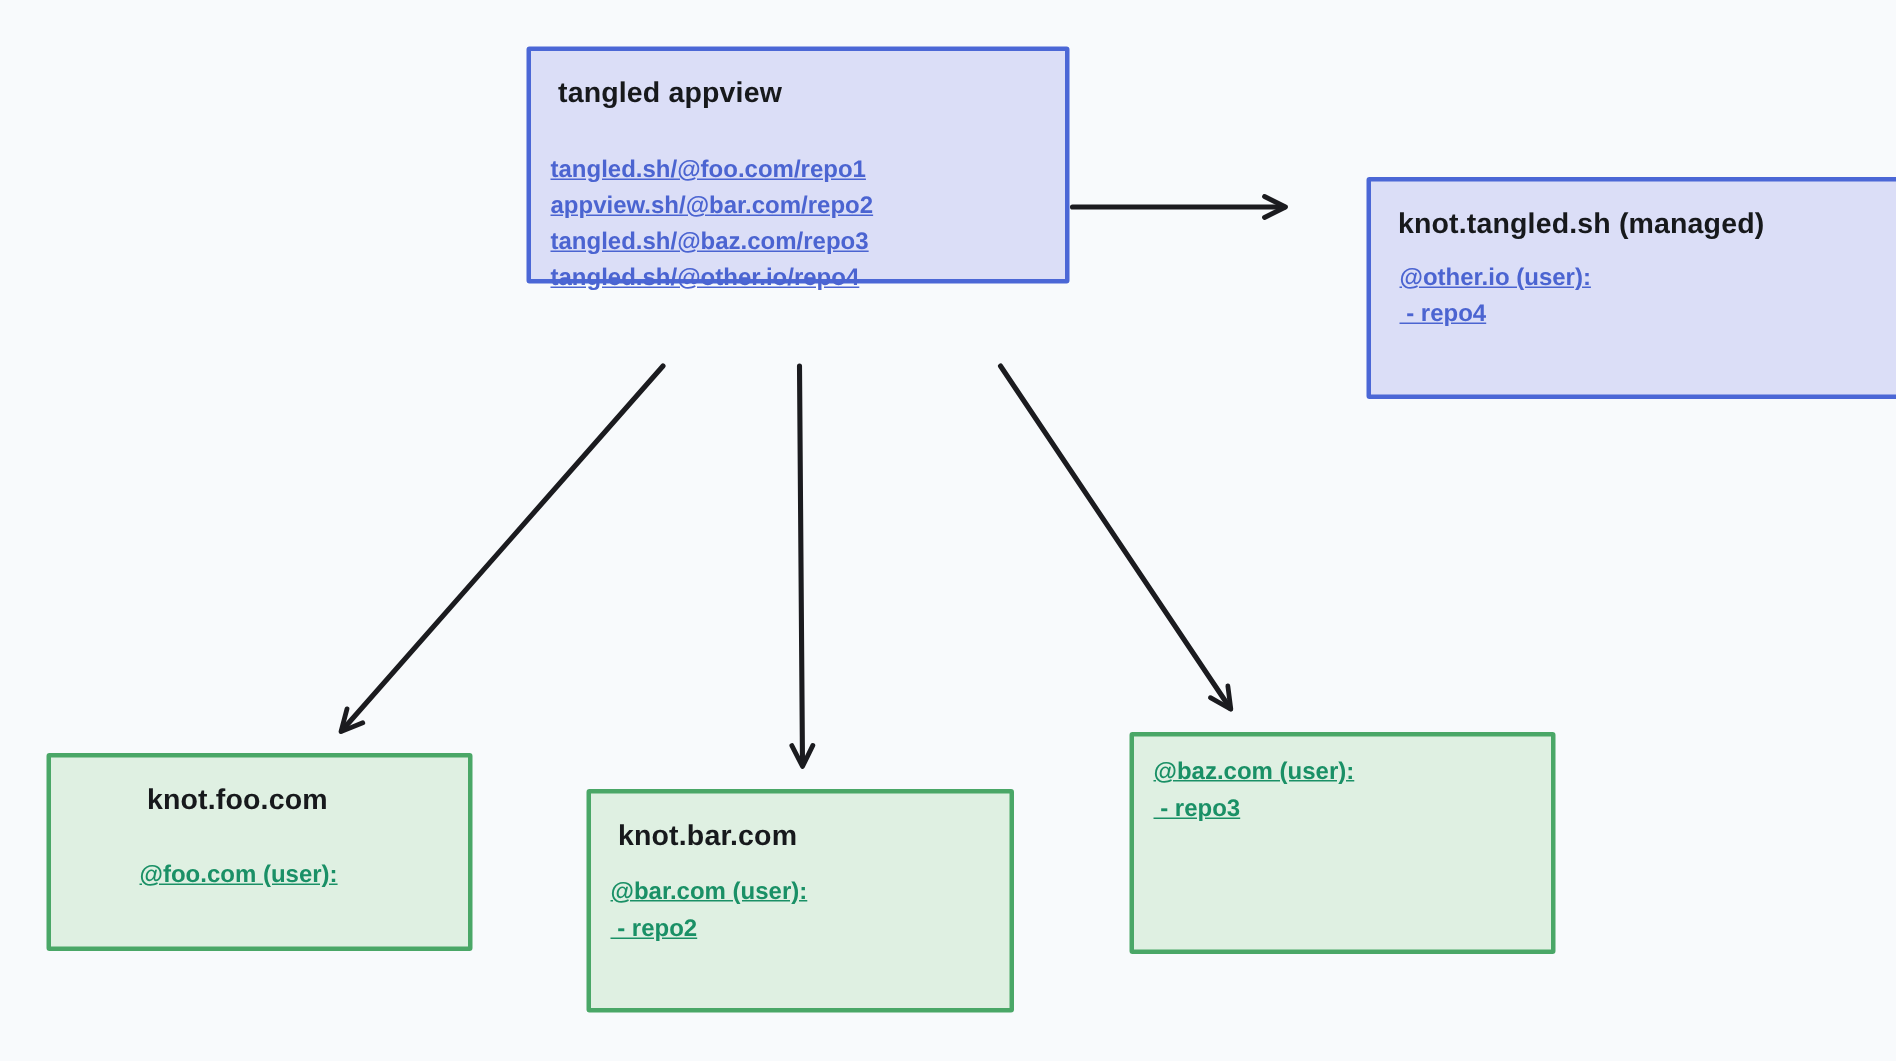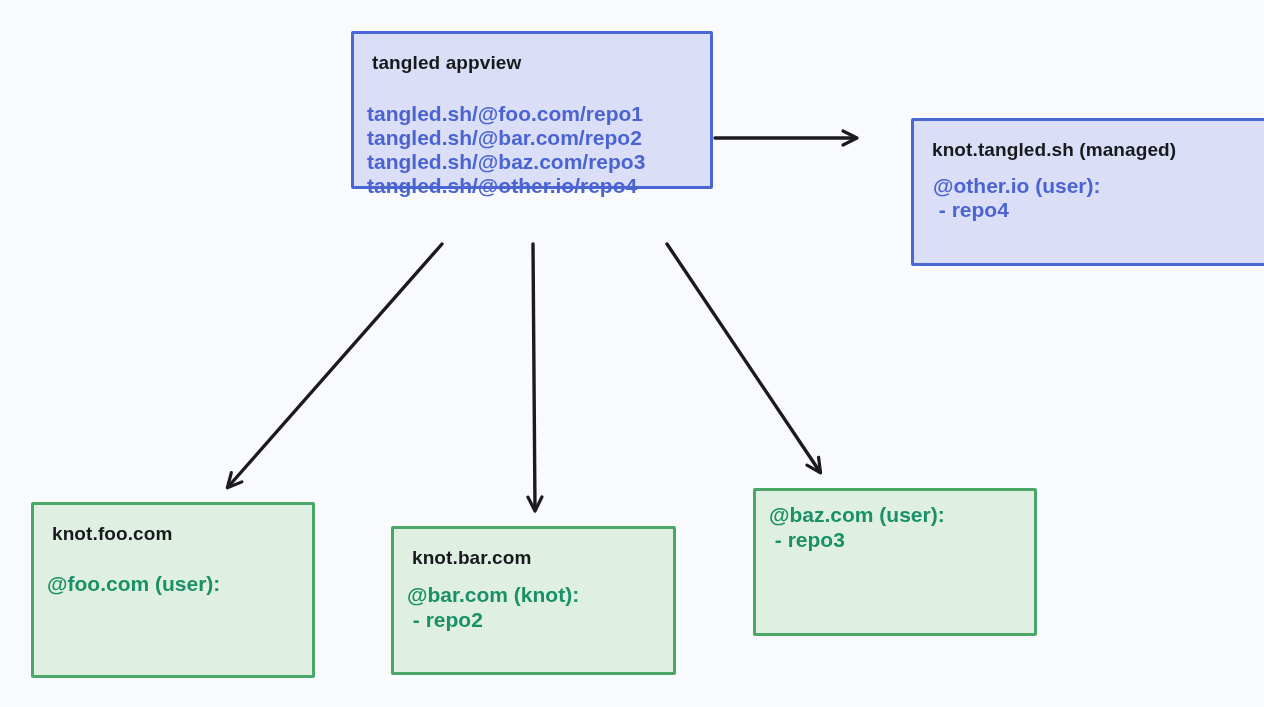--- a/index.html
+++ b/index.html
@@ -41,31 +41,32 @@
     padding: 15px 18px 0;
     font-size: 19px;
     line-height: 27px;
     font-weight: 700;
     color: var(--title-text);
     letter-spacing: 0.1px;
     white-space: pre;
   }
   .node-lines {
     padding: 0 13px;
-    font-size: 21px;
+    font-size: 16px;
     font-weight: 600;
     line-height: 24px;
+    text-decoration: underline;
   }
   .node--blue .node-lines { color: var(--blue-text); }
   .node--green .node-lines { color: var(--green-text); }
   .node-line { white-space: pre; }
 
   #node-appview      { left: 351px; top: 31px;  width: 362px; height: 158px; }
   #node-knot-tangled { left: 911px; top: 118px; width: 366px; height: 148px; }
-  #node-knot-foo     { left: 31px;  top: 502px; width: 284px; height: 176px; }
+  #node-knot-foo     { left: 31px;  top: 502px; width: 284px; height: 132px; padding-left: 46px; }
   #node-knot-bar     { left: 391px; top: 526px; width: 285px; height: 149px; }
   #node-knot-baz     { left: 753px; top: 488px; width: 284px; height: 148px; }
 
   #node-appview      .node-lines { margin-top: 26px; line-height: 24px; }
   #node-knot-tangled .node-lines { margin-top: 11px; padding-left: 19px; }
   #node-knot-foo     .node-lines { margin-top: 24px; line-height: 25px; }
   #node-knot-bar     .node-lines { margin-top: 11px; line-height: 25px; }
   #node-knot-baz     .node-lines { margin-top: 11px; line-height: 25px; }
 
   .arrow {
@@ -93,21 +94,21 @@
     <line class="arrow" x1="715" y1="138" x2="856" y2="138" marker-end="url(#arrowhead)"></line>
     <line class="arrow" x1="442" y1="244" x2="228" y2="487" marker-end="url(#arrowhead)"></line>
     <line class="arrow" x1="533" y1="244" x2="535" y2="510" marker-end="url(#arrowhead)"></line>
     <line class="arrow" x1="667" y1="244" x2="820" y2="472" marker-end="url(#arrowhead)"></line>
   </svg>
 
   <div class="node node--blue" id="node-appview">
     <div class="node-title">tangled appview</div>
     <div class="node-lines">
       <div class="node-line">tangled.sh/@foo.com/repo1</div>
-      <div class="node-line">tangled.sh/@bar.com/repo2</div>
+      <div class="node-line">appview.sh/@bar.com/repo2</div>
       <div class="node-line">tangled.sh/@baz.com/repo3</div>
       <div class="node-line">tangled.sh/@other.io/repo4</div>
     </div>
   </div>
 
   <div class="node node--blue" id="node-knot-tangled">
     <div class="node-title">knot.tangled.sh (managed)</div>
     <div class="node-lines">
       <div class="node-line">@other.io (user):</div>
       <div class="node-line"> - repo4</div>
@@ -117,21 +118,21 @@
   <div class="node node--green" id="node-knot-foo">
     <div class="node-title">knot.foo.com</div>
     <div class="node-lines">
       <div class="node-line">@foo.com (user):</div>
     </div>
   </div>
 
   <div class="node node--green" id="node-knot-bar">
     <div class="node-title">knot.bar.com</div>
     <div class="node-lines">
-      <div class="node-line">@bar.com (knot):</div>
+      <div class="node-line">@bar.com (user):</div>
       <div class="node-line"> - repo2</div>
     </div>
   </div>
 
   <div class="node node--green" id="node-knot-baz">
     <div class="node-lines">
       <div class="node-line">@baz.com (user):</div>
       <div class="node-line"> - repo3</div>
     </div>
   </div>

